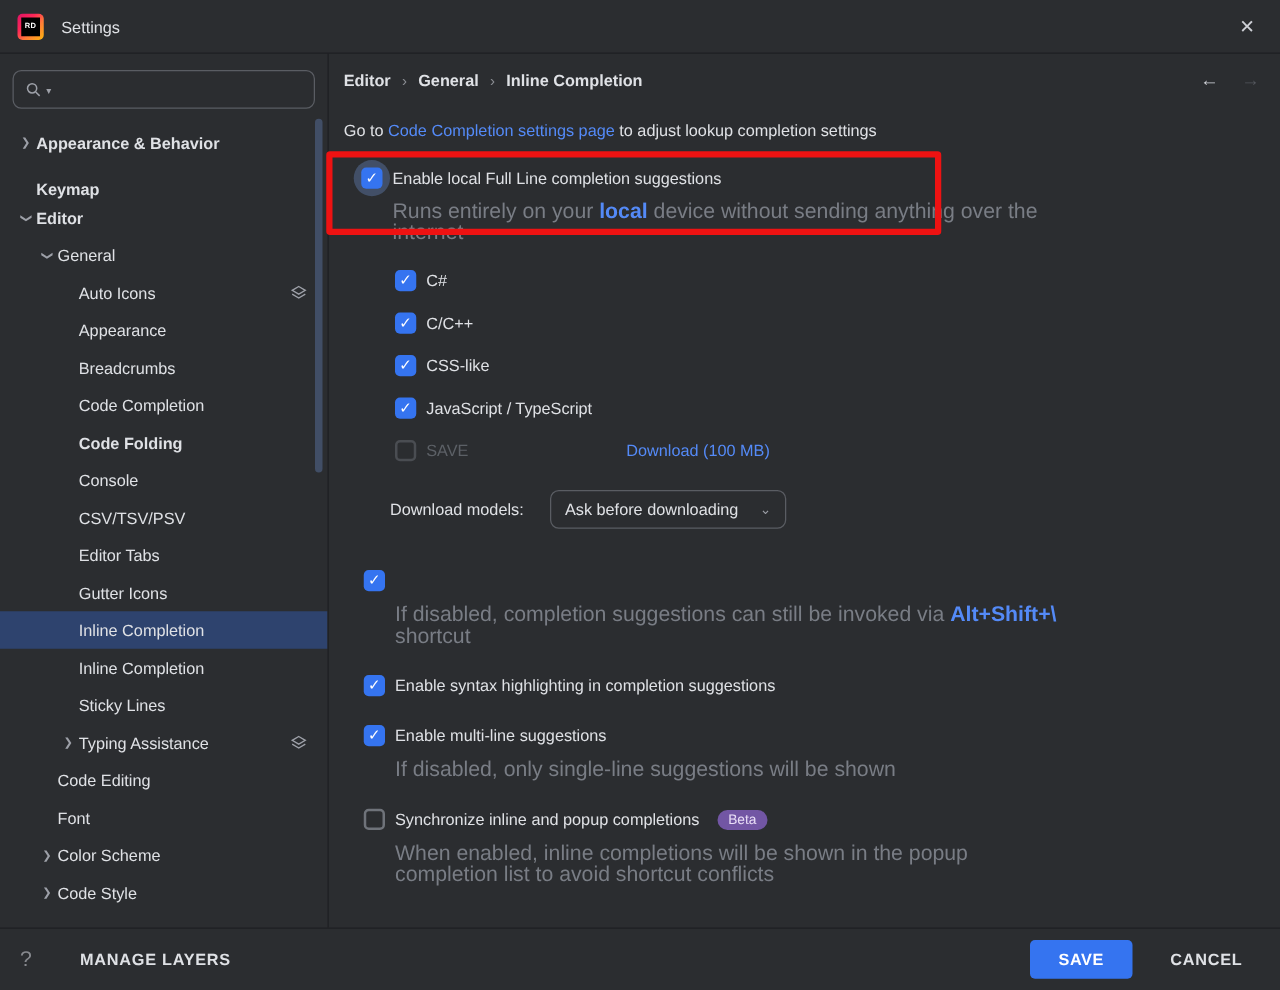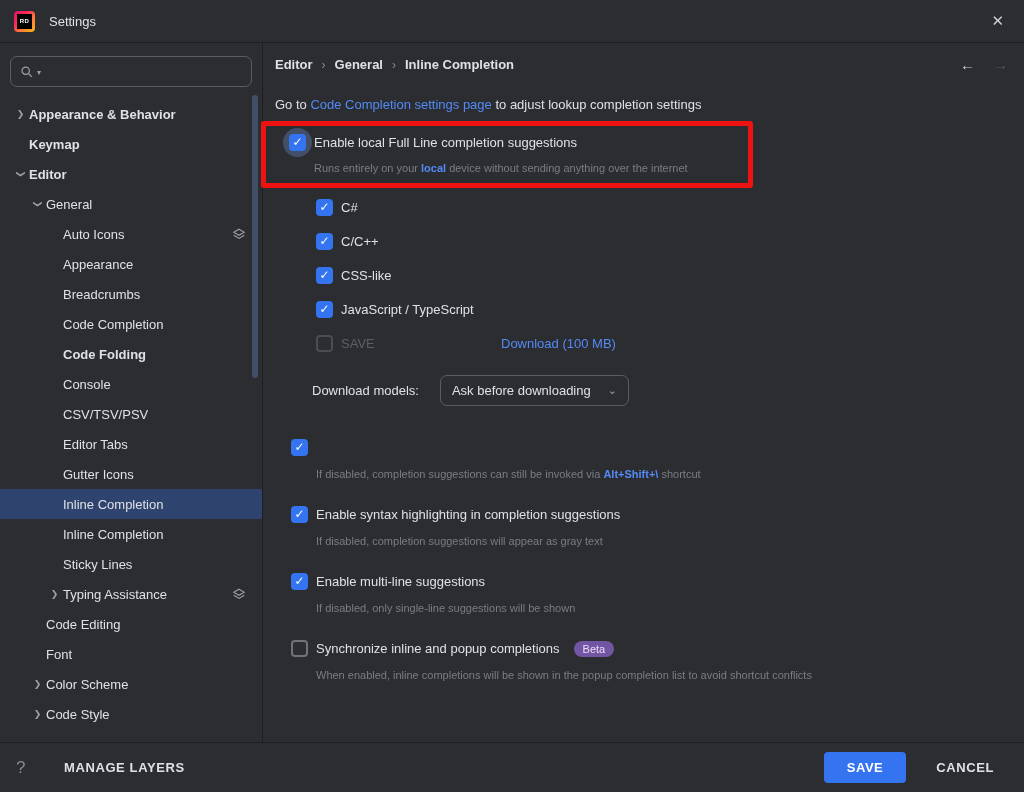--- a/index.html
+++ b/index.html
@@ -53,21 +53,21 @@
   .cb.checked{background:var(--accent)}
   .cb.unchecked{background:transparent;border:2px solid #6f737a}
   .cb.disabled{border:2px solid #4a4d52}
   .halo{position:relative;display:inline-flex}
   .halo::before{content:"";position:absolute;left:-6px;top:-6px;width:29px;height:29px;border-radius:50%;
       background:#4f6285;opacity:.65}
   .halo .cb{position:relative}
 
   .main-toggle{margin-top:22px;padding-left:14px}
   .toggle-row{display:flex;align-items:center;gap:8px}
-  .desc{color:var(--muted);font-size:11px;margin-top:9px;padding-left:25px;line-height:17px;max-width:560px}
+  .desc{color:var(--muted);font-size:17px;margin-top:9px;padding-left:25px;line-height:17px;max-width:560px}
 
   .lang-list{margin-top:22px;padding-left:41px}
   .lang-row{display:flex;align-items:center;gap:8px;margin-bottom:17px}
   .lang-row .lbl{min-width:152px}
   .lang-row .lbl.disabled-lbl{color:var(--disabled)}
 
   .dl-row{margin-top:23px;padding-left:37px;display:flex;align-items:center}
   .dl-label{margin-right:21px}
   .select{width:189px;height:31px;border:1px solid #5a5d63;border-radius:7px;display:flex;align-items:center;
           padding:0 11px;cursor:pointer}
@@ -114,21 +114,21 @@
           <circle cx="6.5" cy="6.5" r="4.2" fill="none" stroke="#9da0a8" stroke-width="1.4"></circle>
           <line x1="9.8" y1="9.8" x2="13.4" y2="13.4" stroke="#9da0a8" stroke-width="1.4"></line>
         </svg>
         <span class="search-caret">▾</span>
       </div>
       <div id="settings-tree">
           <div class="tree-row bold" style="padding-left: 12px;">
             <span class="tree-arrow collapsed">❯</span>
             <span class="tree-label">Appearance &amp; Behavior</span>
           </div>
-          <div class="tree-row bold" style="padding-left: 12px;">
+          <div class="tree-row bold" style="padding-left: 12px; align-items: flex-end;">
             <span class="tree-arrow"></span>
             <span class="tree-label">Keymap</span>
           </div>
           <div class="tree-row bold" style="padding-left: 12px;">
             <span class="tree-arrow expanded">❯</span>
             <span class="tree-label">Editor</span>
           </div>
           <div class="tree-row" style="padding-left: 29px;">
             <span class="tree-arrow expanded">❯</span>
             <span class="tree-label">General</span>
@@ -280,21 +280,20 @@
             <div class="toggle-row">
               <span class="cb checked">✓</span>
             </div>
             <div class="desc"><span>If disabled, completion suggestions can still be invoked via </span><b class="accent">Alt+Shift+\</b><span> shortcut</span></div>
           </div>
           <div class="opt">
             <div class="toggle-row">
               <span class="cb checked">✓</span>
               <span>Enable syntax highlighting in completion suggestions</span>
             </div>
-            <div class="desc">If disabled, completion suggestions will appear as gray text</div>
           </div>
           <div class="opt">
             <div class="toggle-row">
               <span class="cb checked">✓</span>
               <span>Enable multi-line suggestions</span>
             </div>
             <div class="desc">If disabled, only single-line suggestions will be shown</div>
           </div>
           <div class="opt">
             <div class="toggle-row">

